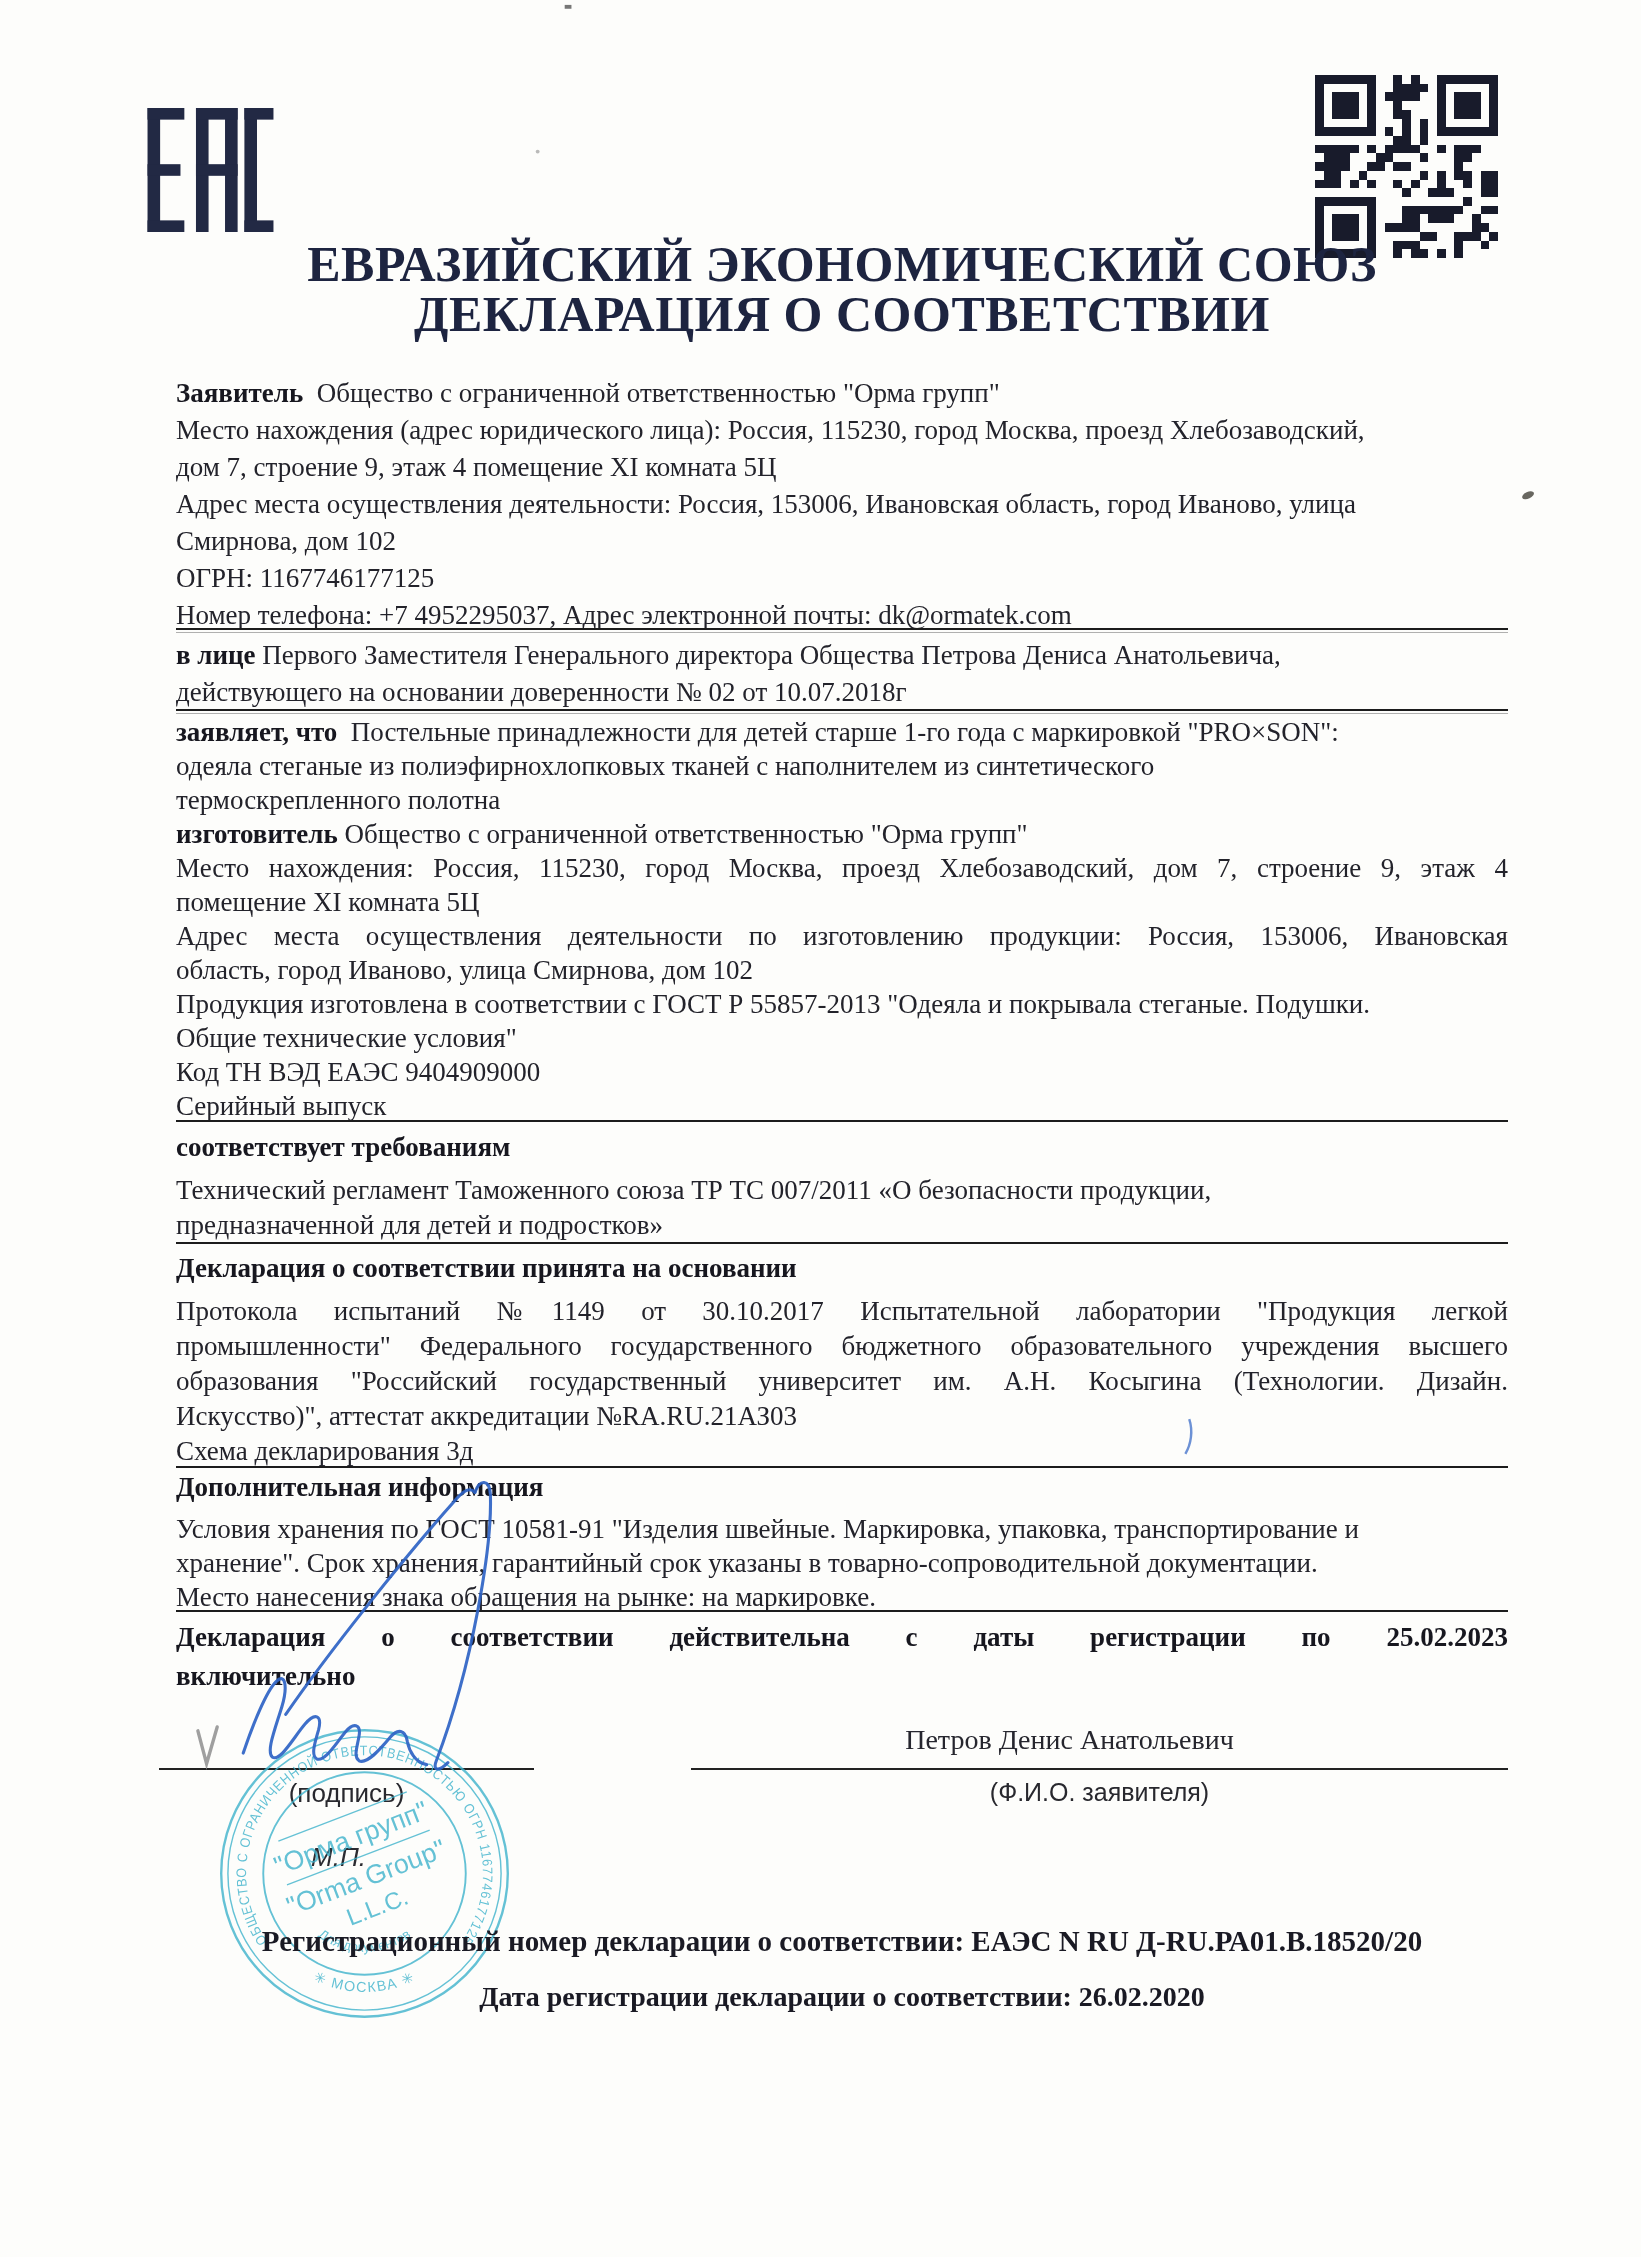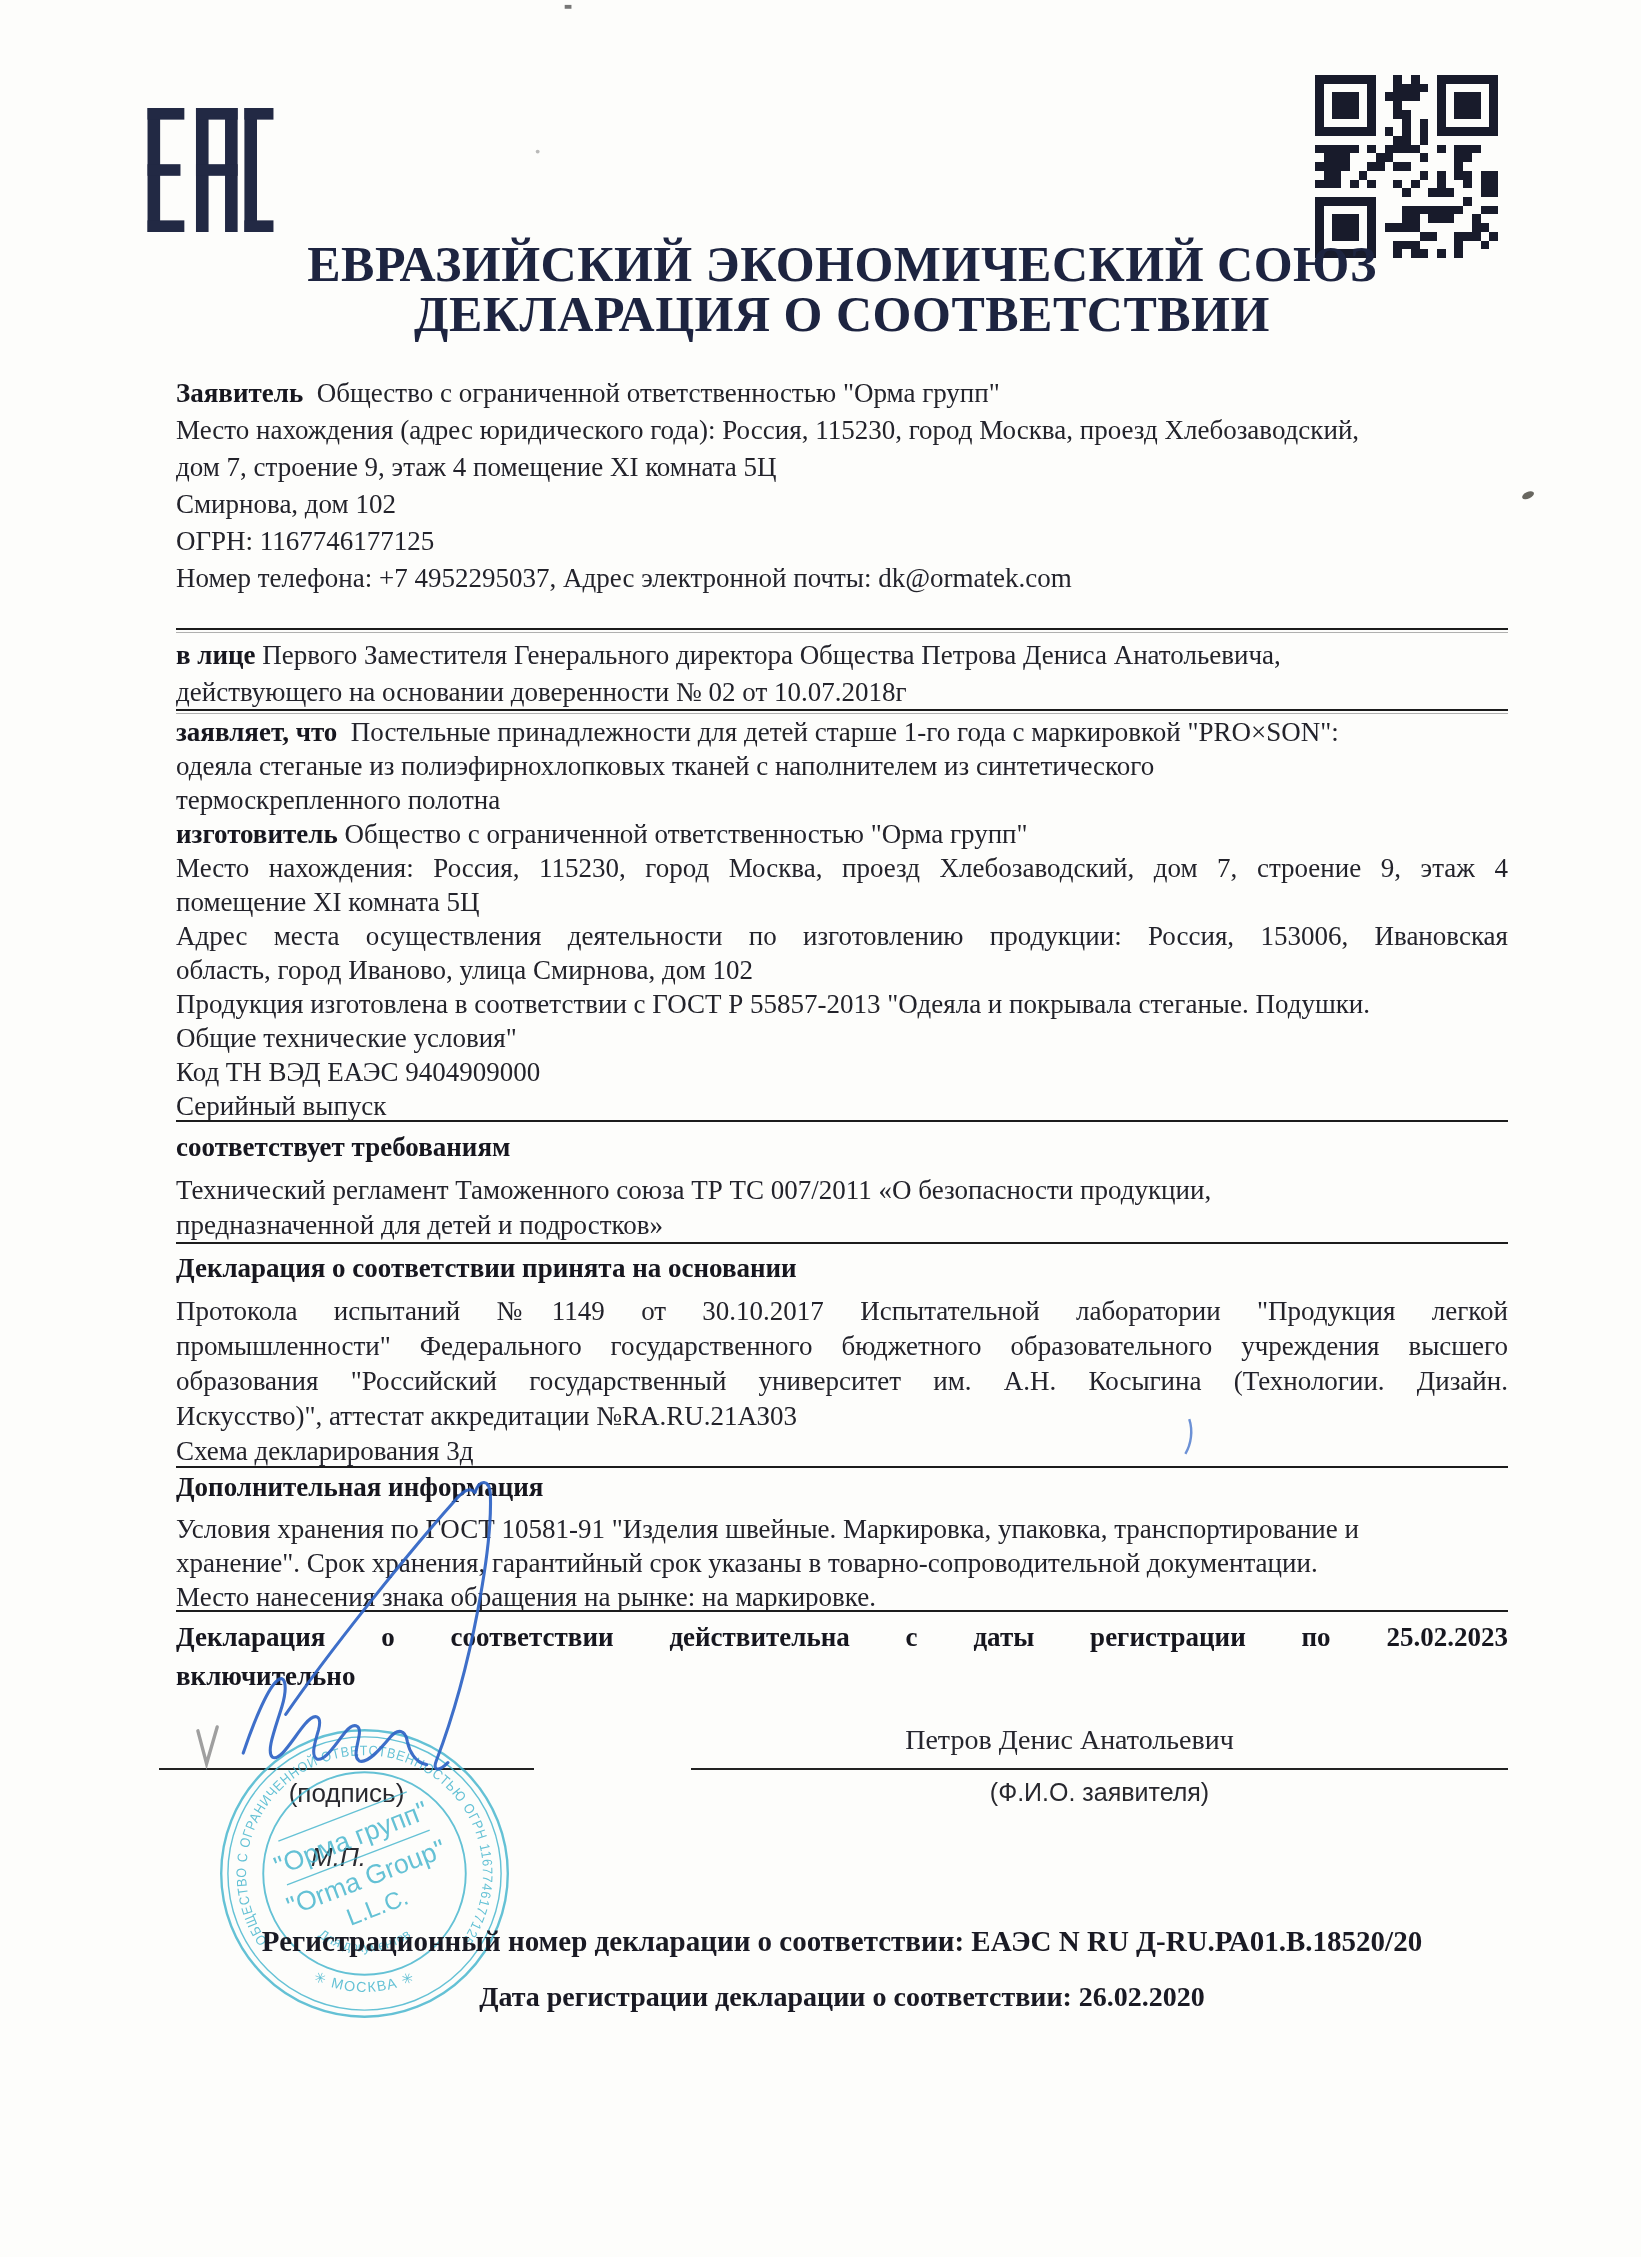--- a/index.html
+++ b/index.html
@@ -316,22 +316,23 @@
       </svg>
   </div>
 
   <div class="title">
     <div>ЕВРАЗИЙСКИЙ ЭКОНОМИЧЕСКИЙ СОЮЗ</div>
     <div>ДЕКЛАРАЦИЯ О СООТВЕТСТВИИ</div>
   </div>
 
   <div class="sec sec1">
       <div class="line"><span class="b">Заявитель</span><span>&nbsp; Общество с ограниченной ответственностью "Орма групп"</span></div>
-      <div class="line"><span>Место нахождения (адрес юридического года): Россия, 115230, город Москва, проезд Хлебозаводский,</span></div>
+      <div class="line"><span>Место нахождения (адрес юридического лица): Россия, 115230, город Москва, проезд Хлебозаводский,</span></div>
       <div class="line"><span>дом 7, строение 9, этаж 4 помещение XI комната 5Ц</span></div>
+      <div class="line"><span>Адрес места осуществления деятельности: Россия, 153006, Ивановская область, город Иваново, улица</span></div>
       <div class="line"><span>Смирнова, дом 102</span></div>
       <div class="line"><span>ОГРН: 1167746177125</span></div>
       <div class="line"><span>Номер телефона: +7 4952295037, Адрес электронной почты: dk@ormatek.com</span></div>
     </div>
   <div class="rule double r1"></div>
 
   <div class="sec sec2">
       <div class="line"><span class="b">в лице</span><span> Первого Заместителя Генерального директора Общества Петрова Дениса Анатольевича,</span></div>
       <div class="line"><span>действующего на основании доверенности № 02 от 10.07.2018г</span></div>
     </div>

